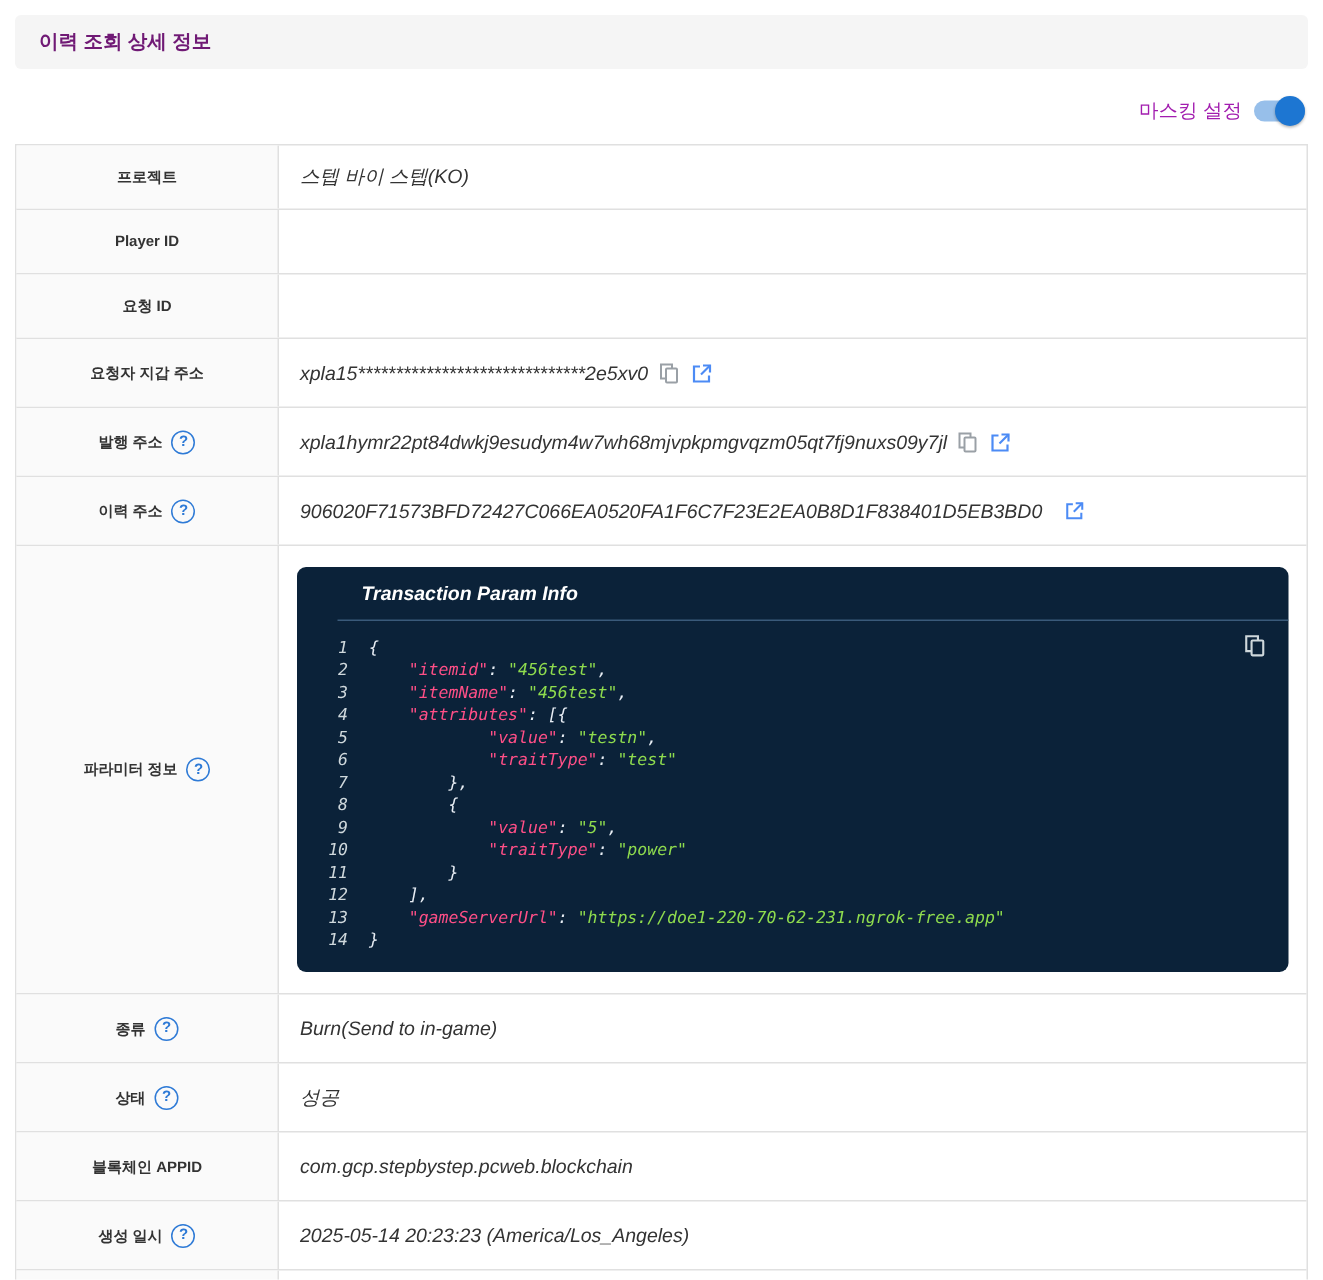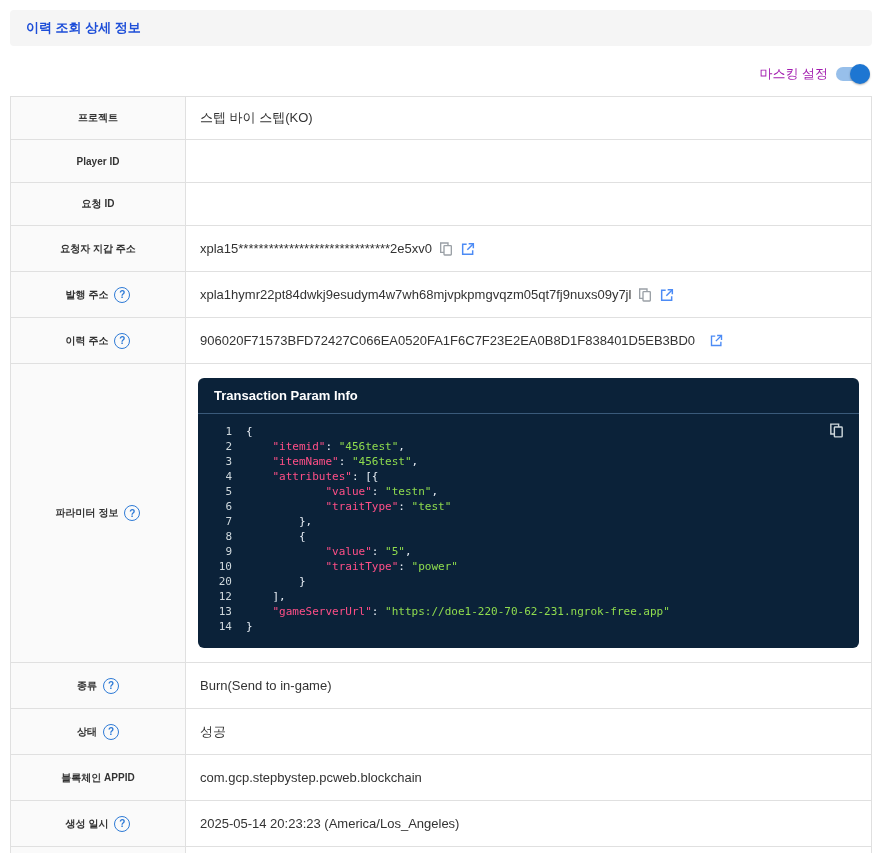--- a/index.html
+++ b/index.html
@@ -1,52 +1,52 @@
 <!DOCTYPE html>
 <html><head>
 <meta charset="utf-8">
 <style>
   * { margin:0; padding:0; box-sizing:border-box; }
   html,body { width:882px; height:853px; background:#fff; overflow:hidden;
     font-family:"Liberation Sans","DejaVu Sans",sans-serif; color:#333; }
   .page { padding:10px; }
 
   .title-bar { background:#f5f5f5; border-radius:4px; padding:0 16px; height:36px;
-    display:flex; align-items:center; font-size:13px; font-weight:700; color:#1d4ed8;text-align:center; }
+    display:flex; align-items:center; font-size:13px; font-weight:700; color:#701a75;text-align:center; }
 
   .masking-row { display:flex; justify-content:flex-end; align-items:center;
     gap:8px; margin:16px 2px 10px 0; height:24px; }
   .masking-label { font-size:13px; color:#a21caf; }
   .switch { position:relative; width:34px; height:20px; cursor:pointer; }
   .switch .track { position:absolute; top:3px; left:0; width:34px; height:14px;
     border-radius:7px; background:#97bfea; }
   .switch .thumb { position:absolute; top:0; right:0; width:20px; height:20px;
     border-radius:50%; background:#1d76d2; box-shadow:0 1px 2px rgba(0,0,0,.3); }
 
   .detail-table { border:1px solid #e0e0e0; border-bottom:none; }
   .row { display:flex; border-bottom:1px solid #e0e0e0; min-height:43px; }
   .cell-label { width:175px; flex:0 0 175px; background:#fafafa; border-right:1px solid #e0e0e0;
     display:flex; align-items:center; justify-content:center; gap:6px;
     font-size:10px; font-weight:700; color:#333; padding:10px 8px; text-align:center; }
   .cell-value { flex:1; display:flex; align-items:center; gap:6px;
-    font-size:13px; color:#333; padding:10px 14px; overflow:hidden; }
+    font-size:13px; color:#333; padding:10px 14px; overflow:hidden;font-style:italic; }
   .row-tall { min-height:46px; }
 
   .help-icon { display:inline-flex; align-items:center; justify-content:center;
     width:16px; height:16px; border:1.5px solid #2e7ad6; border-radius:50%;
     color:#2e7ad6; font-size:10px; font-weight:700; flex:0 0 16px; cursor:pointer; }
   .help-icon::after { content:"?"; }
 
   .icon-btn { display:inline-flex; align-items:center; cursor:pointer; flex:0 0 auto; }
 
   
   .param-cell { padding:14px 12px; }
   .code-block { background:#0b2239; border-radius:6px; width:100%; overflow:hidden; }
   .code-header { color:#fff; font-size:13px; font-weight:600; padding:10px 16px;
-    border-bottom:1px solid #3a5a7a; }
+    border-bottom:1px solid #3a5a7a;margin-left:27px; }
   .code-body { position:relative; padding:10px 16px 14px 12px; }
   .code-copy { position:absolute; top:8px; right:14px; cursor:pointer; }
   .code-line { display:flex; font-family:"DejaVu Sans Mono","Liberation Mono",monospace;
     font-size:11px; line-height:15px; white-space:pre; }
   .code-line .ln { width:22px; flex:0 0 22px; text-align:right; margin-right:14px;
     color:#cfd8dc; user-select:none; }
   .tok-p   { color:#e8eef5; }
   .tok-key { color:#ff4f87; }
   .tok-str { color:#8fdc4e; }
 </style>
@@ -177,21 +177,21 @@
                 <div class="code-line"><span class="ln">1</span><span class="tok-p">{</span></div>
                 <div class="code-line"><span class="ln">2</span><span class="tok-p">    </span><span class="tok-key">"itemid"</span><span class="tok-p">: </span><span class="tok-str">"456test"</span><span class="tok-p">,</span></div>
                 <div class="code-line"><span class="ln">3</span><span class="tok-p">    </span><span class="tok-key">"itemName"</span><span class="tok-p">: </span><span class="tok-str">"456test"</span><span class="tok-p">,</span></div>
                 <div class="code-line"><span class="ln">4</span><span class="tok-p">    </span><span class="tok-key">"attributes"</span><span class="tok-p">: [{</span></div>
                 <div class="code-line"><span class="ln">5</span><span class="tok-p">            </span><span class="tok-key">"value"</span><span class="tok-p">: </span><span class="tok-str">"testn"</span><span class="tok-p">,</span></div>
                 <div class="code-line"><span class="ln">6</span><span class="tok-p">            </span><span class="tok-key">"traitType"</span><span class="tok-p">: </span><span class="tok-str">"test"</span></div>
                 <div class="code-line"><span class="ln">7</span><span class="tok-p">        },</span></div>
                 <div class="code-line"><span class="ln">8</span><span class="tok-p">        {</span></div>
                 <div class="code-line"><span class="ln">9</span><span class="tok-p">            </span><span class="tok-key">"value"</span><span class="tok-p">: </span><span class="tok-str">"5"</span><span class="tok-p">,</span></div>
                 <div class="code-line"><span class="ln">10</span><span class="tok-p">            </span><span class="tok-key">"traitType"</span><span class="tok-p">: </span><span class="tok-str">"power"</span></div>
-                <div class="code-line"><span class="ln">20</span><span class="tok-p">        }</span></div>
+                <div class="code-line"><span class="ln">11</span><span class="tok-p">        }</span></div>
                 <div class="code-line"><span class="ln">12</span><span class="tok-p">    ],</span></div>
                 <div class="code-line"><span class="ln">13</span><span class="tok-p">    </span><span class="tok-key">"gameServerUrl"</span><span class="tok-p">: </span><span class="tok-str">"https://doe1-220-70-62-231.ngrok-free.app"</span></div>
                 <div class="code-line"><span class="ln">14</span><span class="tok-p">}</span></div>
               </div>
           </div>
         </div>
       </div>
     </div>
 
     <div class="row row-tall">

